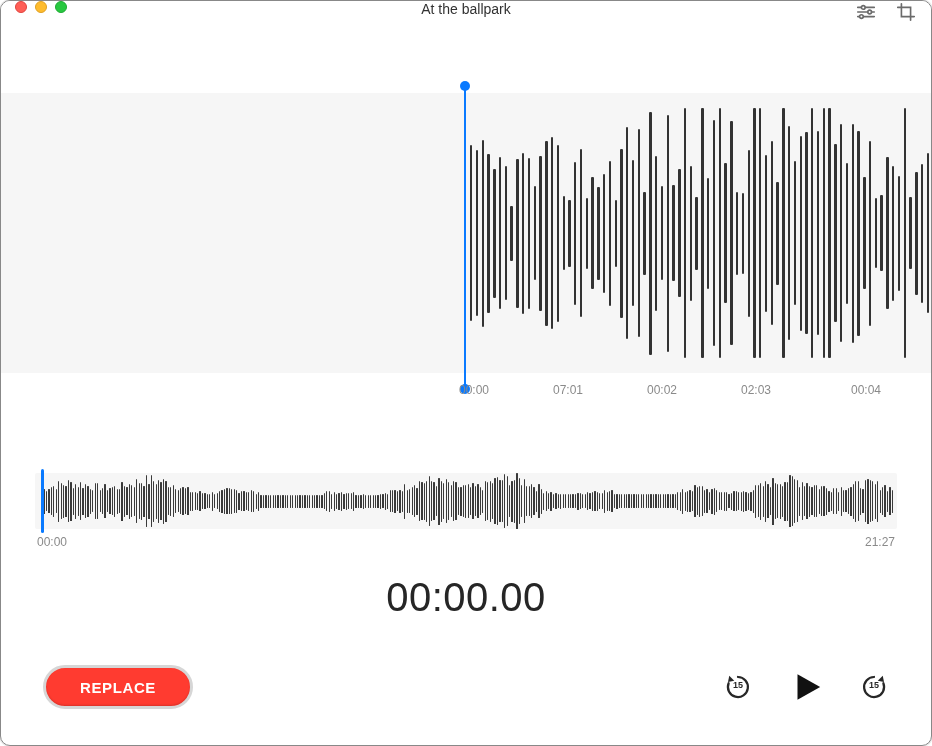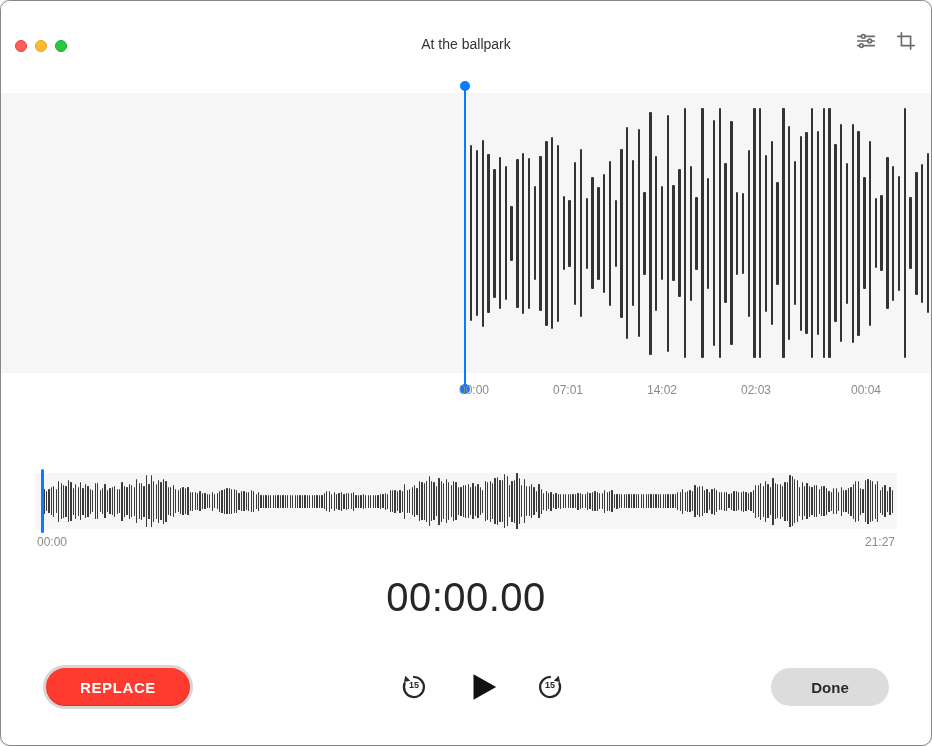--- a/index.html
+++ b/index.html
@@ -3,21 +3,21 @@
 <meta charset="utf-8">
 <style>
   * { box-sizing: border-box; margin: 0; padding: 0; }
   html, body { width: 932px; height: 746px; font-family: -apple-system, "Helvetica Neue", Arial, sans-serif; background: #fff; }
   .window {
     width: 932px; height: 746px; border: 1px solid #888; border-radius: 10px;
     overflow: hidden; position: relative; background: #fff;
     box-shadow: 0 0 0 1px rgba(0,0,0,0.08);
   }
   .titlebar {
-    height: 52px; display: flex; align-items: flex-end; justify-content: space-between;
+    height: 52px; display: flex; align-items: flex-start; justify-content: space-between;
     padding: 0 14px; background: #fff; border-bottom: 1px solid rgba(0,0,0,0);
   }
   .traffic-lights { display: flex; gap: 8px; align-items:center; width:160px; }
   .tl { width: 12px; height: 12px; border-radius: 50%; }
   .tl.close { background: #ff5f57; border:0.5px solid #e0443e; }
   .tl.min   { background: #febc2e; border:0.5px solid #dfa023; }
   .tl.zoom  { background: #28c840; border:0.5px solid #1faa34; }
   .title-text { font-size: 14px; color: #323232; font-weight: 500; text-align:center; flex:1; }
   .titlebar-right { display:flex; gap:18px; width:160px; justify-content:flex-end; align-items:center; }
   .tb-icon { width:22px; height:22px; color:#6b6b6b; cursor:pointer; }
@@ -212,21 +212,21 @@
         <div class="wbar" style="height: 250px;"></div>
         <div class="wbar" style="height: 72px;"></div>
         <div class="wbar" style="height: 123px;"></div>
         <div class="wbar" style="height: 139px;"></div>
         <div class="wbar" style="height: 160px;"></div>
       </div>
     <div class="playhead"></div>
     <div class="time-labels" id="detail-labels">
         <span style="left: 10px;">00:00</span>
         <span style="left: 104px;">07:01</span>
-        <span style="left: 198px;">14:02</span>
+        <span style="left: 198px;">00:02</span>
         <span style="left: 292px;">02:03</span>
         <span style="left: 402px;">00:04</span>
       </div>
   </div>
 
   <div class="overview">
     <div class="mini-wave" id="mini-wave">
         <div class="mbar" style="height: 22px;"></div>
         <div class="mbar" style="height: 25px;"></div>
         <div class="mbar" style="height: 20px;"></div>
@@ -605,18 +605,15 @@
           </svg>
       </div>
       <div class="skip-icon">
         <svg viewBox="0 0 24 24" fill="none" stroke="currentColor" stroke-width="1.8">
           <path d="M12 4 a8 8 0 1 0 7.5 5" stroke-linecap="round"></path>
           <path d="M19 3 l1 5 l-5 -1" fill="currentColor" stroke="none"></path>
         </svg>
         <div class="skip-num">15</div>
       </div>
     </div>
-    <div class="done-btn">
-      <span>Done</span>
-    </div>
   </div>
 
 </div>
 
 </body></html>

